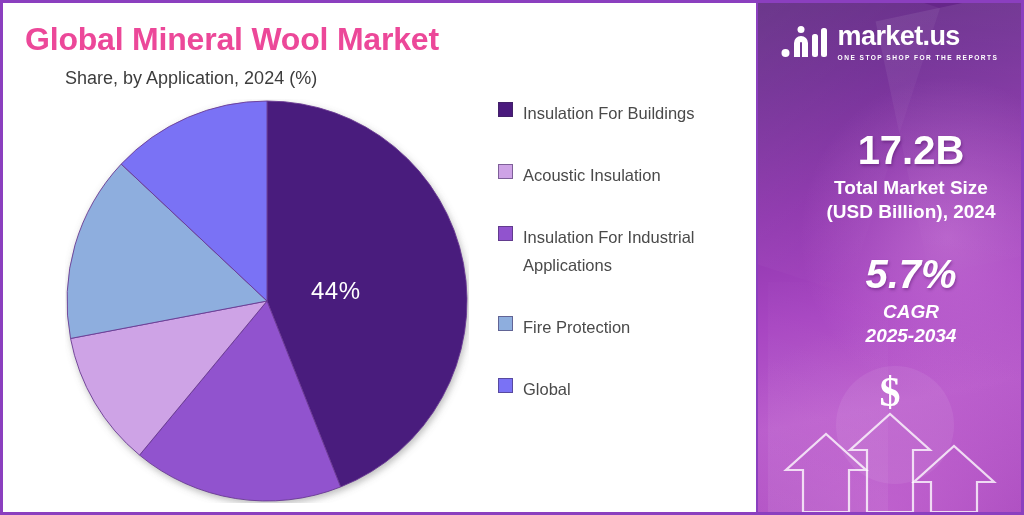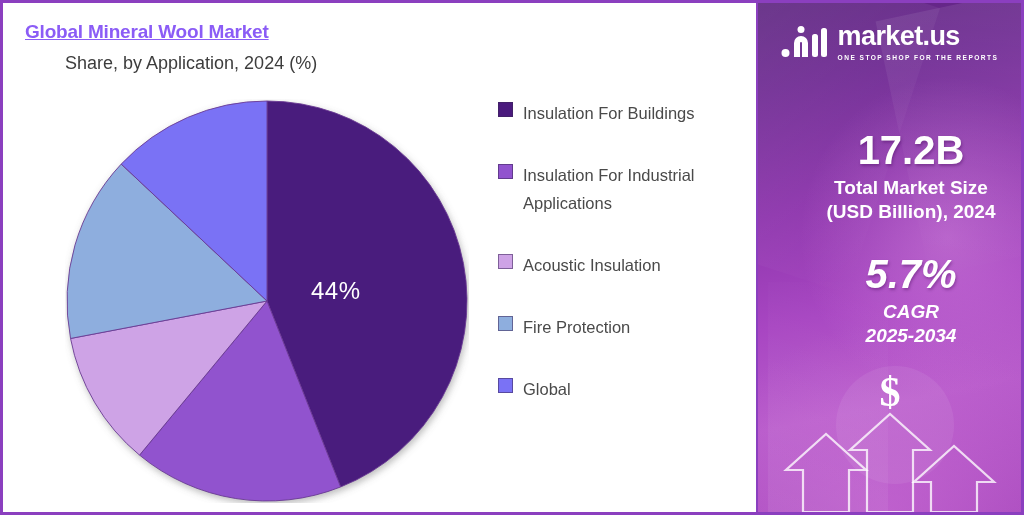--- a/index.html
+++ b/index.html
@@ -20,26 +20,25 @@
   
   #left-panel {
     position: relative;
     width: 753px;
     height: 100%;
     background: #ffffff;
     flex: 0 0 753px;
   }
   #heading-block { position: absolute; left: 22px; top: 18px; }
   #chart-title {
-    font-size: 19px;
-    font-weight: bold;
-    color: #8b5cf6;
+    font-size: 32px;
+    font-weight: bold;
+    color: #ec4899;
     letter-spacing: -0.2px;
     white-space: nowrap;
-    text-decoration: underline;
   }
   #chart-subtitle {
     margin-top: 10px;
     font-size: 18px;
     color: #3d3d3d;
     white-space: nowrap;
     margin-left: 40px;
   }
 
   
@@ -195,26 +194,26 @@
       </svg>
       <div id="pie-center-label">44%</div>
     </div>
 
     <div id="legend">
       <div class="legend-item">
         <span class="legend-swatch" style="background: rgb(74, 26, 125);"></span>
         <span class="legend-label">Insulation For Buildings</span>
       </div>
       <div class="legend-item">
+        <span class="legend-swatch" style="background: rgb(206, 163, 230);"></span>
+        <span class="legend-label">Acoustic Insulation</span>
+      </div>
+      <div class="legend-item">
         <span class="legend-swatch" style="background: rgb(145, 83, 206);"></span>
         <span class="legend-label">Insulation For Industrial Applications</span>
-      </div>
-      <div class="legend-item">
-        <span class="legend-swatch" style="background: rgb(206, 163, 230);"></span>
-        <span class="legend-label">Acoustic Insulation</span>
       </div>
       <div class="legend-item">
         <span class="legend-swatch" style="background: rgb(142, 174, 222);"></span>
         <span class="legend-label">Fire Protection</span>
       </div>
       <div class="legend-item">
         <span class="legend-swatch" style="background: rgb(122, 114, 245);"></span>
         <span class="legend-label">Global</span>
       </div>
     </div>

